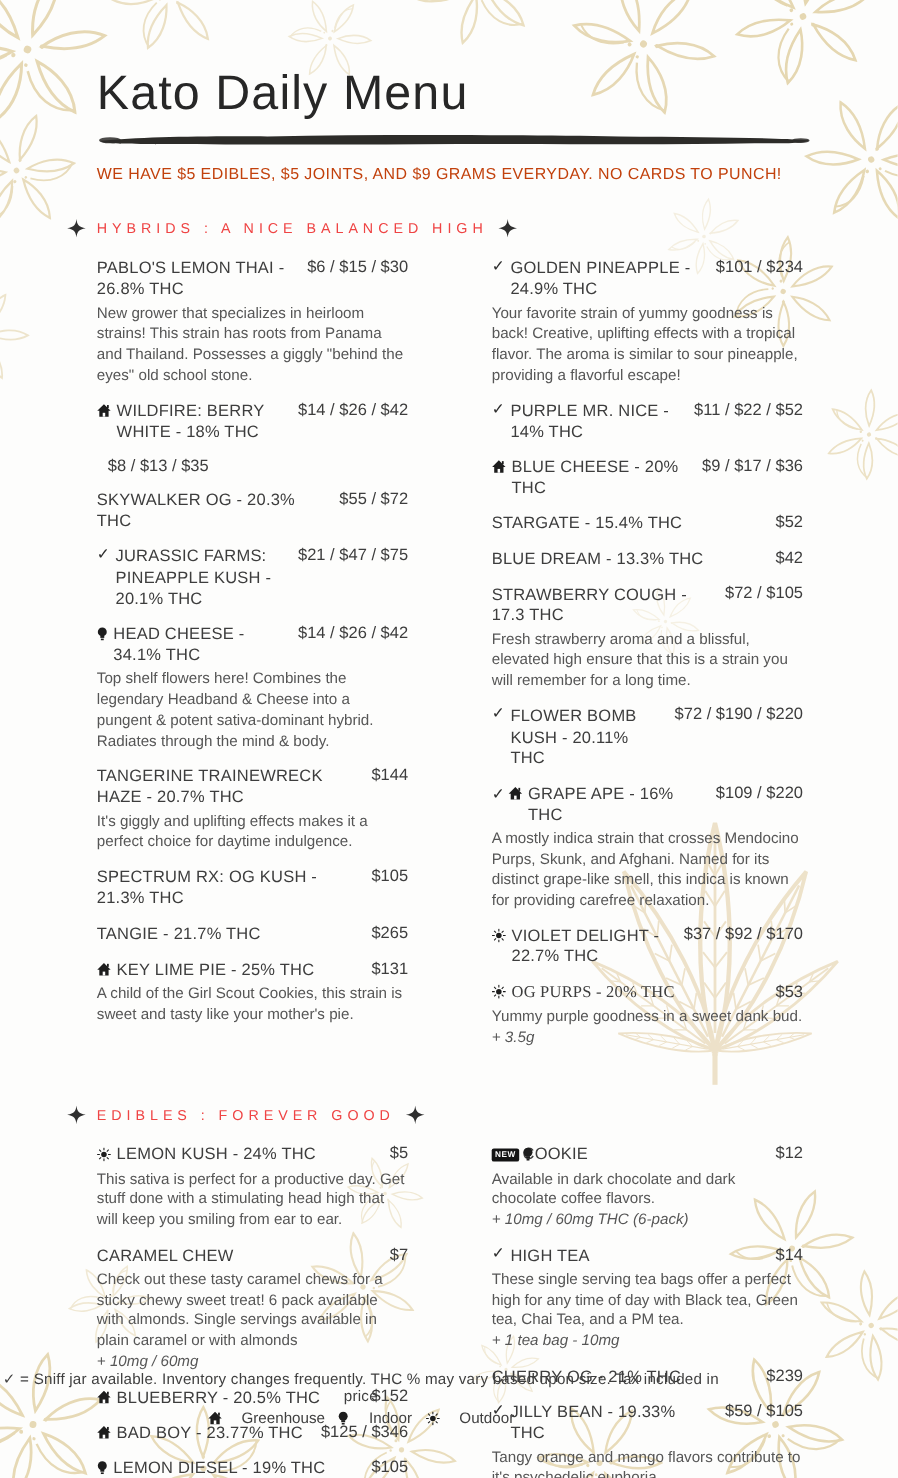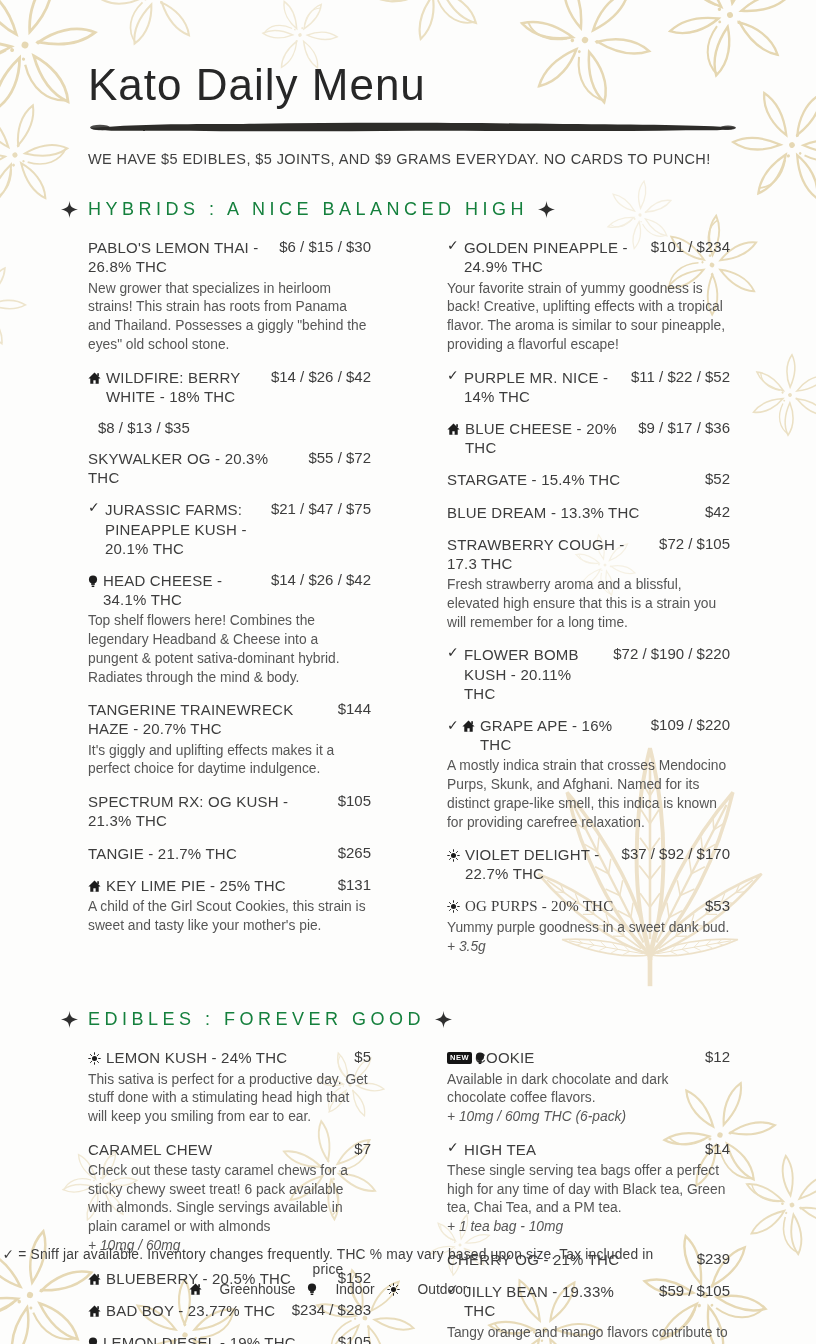--- a/index.html
+++ b/index.html
@@ -10,28 +10,28 @@
     color:#3c3c3c;
   }
   .bg{position:absolute;inset:0;z-index:0;pointer-events:none;}
   .content{position:relative;z-index:1;padding:62px 86px 0 88px;}
   .title{
     font-size:44px;font-weight:400;letter-spacing:1px;color:#272727;
     margin:0;line-height:1.05;
   }
   .brush{display:block;margin:10px 0 0 0;}
   .subtitle{
-    margin-top:15px;font-size:14.5px;letter-spacing:0.4px;color:#404040;
+    margin-top:15px;font-size:14.5px;letter-spacing:0.4px;color:#c2410c;
   }
   .section{margin-top:32px;}
   .section-header{
     display:flex;align-items:center;margin-left:-27px;margin-bottom:18px;
   }
   .section-title{
-    font-size:18px;letter-spacing:4.5px;color:#15803d;font-weight:400;
+    font-size:13px;letter-spacing:4.5px;color:#ef4444;font-weight:400;
     margin:0 10px;white-space:nowrap;
   }
   .sparkle{display:inline-flex;align-items:center;}
   .cols{display:flex;gap:28px;}
   .col{width:297px;}
   .col.left{margin-right:48px;}
   .item{margin-bottom:13px;}
   .item-row{display:flex;align-items:flex-start;}
   .item-name{
     position:relative;flex:1 1 auto;font-size:15px;line-height:1.28;
@@ -511,21 +511,21 @@
     <div class="item-row">
       <div class="item-name" style="padding-left: 18px;">
         <span class="item-icons">
                   <span><svg width="13" height="13" viewBox="0 0 16 16">
                       <path d="M8 0.5 L15.5 8 H13.2 V14.5 H2.8 V8 H0.5 Z" fill="#1d1d1d"></path>
                       <rect x="11.4" y="1.5" width="2" height="3.4" fill="#1d1d1d"></rect>
                       <rect x="6.6" y="10.2" width="2.8" height="4.3" fill="#ffffff"></rect>
                     </svg></span>
                 </span><span class="nm">BAD BOY - 23.77% THC</span>
       </div>
-      <div class="item-price">$234 / $283</div>
+      <div class="item-price">$125 / $346</div>
     </div>
 
   </div>
 
   <div class="item">
     <div class="item-row">
       <div class="item-name" style="padding-left: 15px;">
         <span class="item-icons">
                   <span><svg width="10" height="13" viewBox="0 0 12 16">
                       <circle cx="6" cy="5.5" r="5" fill="#1d1d1d"></circle>

